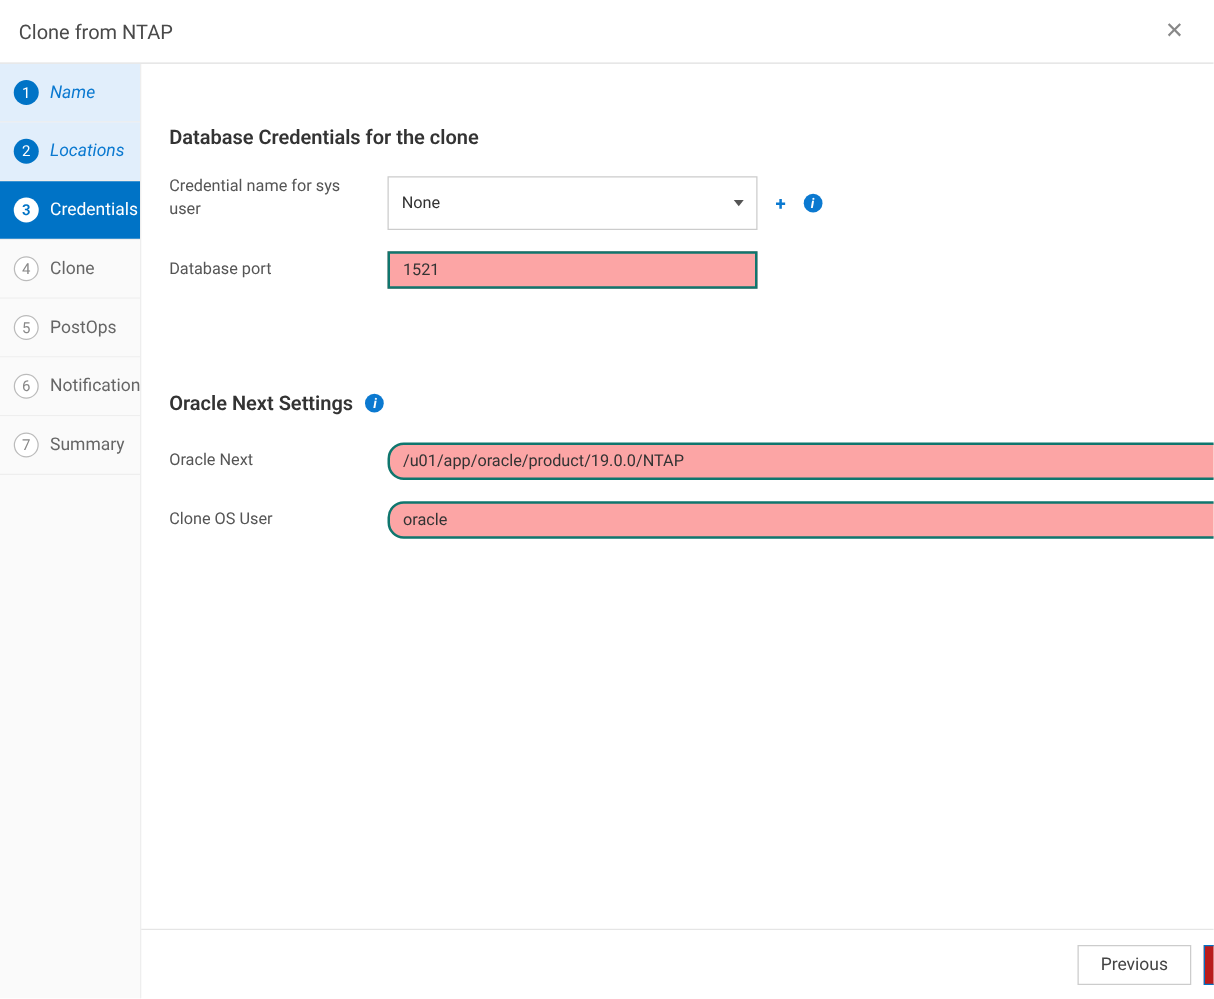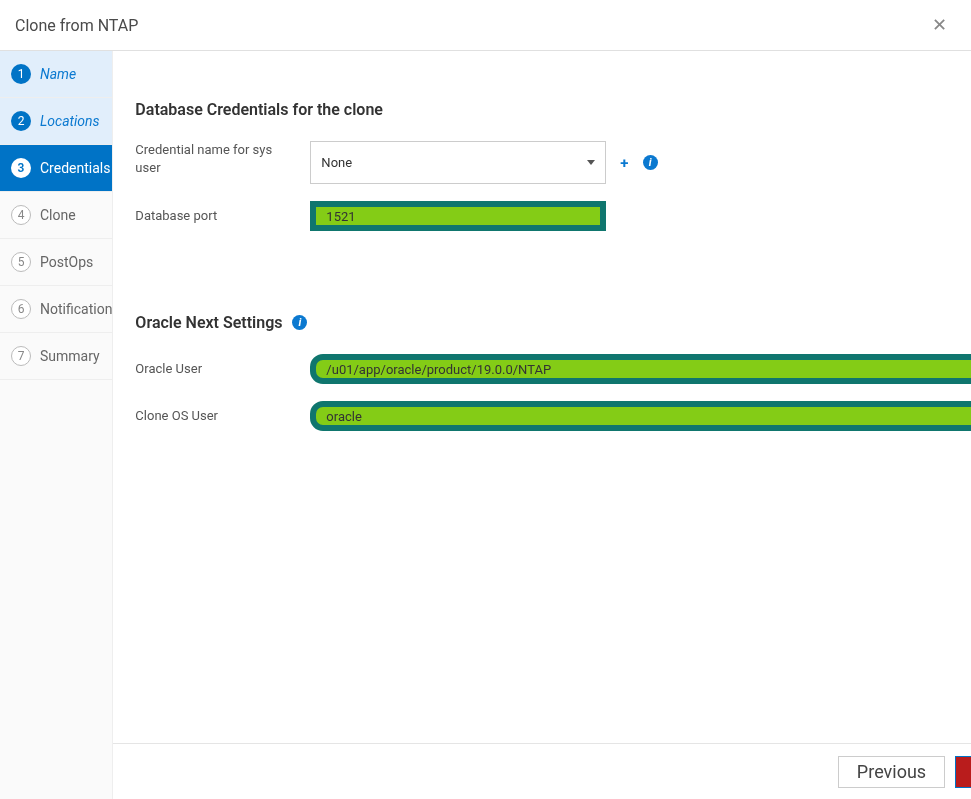--- a/index.html
+++ b/index.html
@@ -26,26 +26,26 @@
     .section-header { font-size: 16px; font-weight: 600; color: #333; margin-bottom: 22px; display: flex; align-items: center; margin-top: 27px; }
     .section-header .info-icon { margin-left: 10px; }
     .row { display: flex; align-items: center; margin-bottom: 17px; }
     .row.top-align { align-items: flex-start; }
     .label { width: 175px; font-size: 13px; color: #555; padding-right: 12px; line-height: 1.4; }
     .controls { display: flex; align-items: center; flex: 1; }
     .dropdown { width: 296px; height: 43px; border: 1px solid #ccc; display: flex; align-items: center; justify-content: space-between; padding: 0 10px; cursor: pointer; background: #fff; font-size: 13px; color: #333; }
     .caret-down { width: 0; height: 0; border-left: 4px solid transparent; border-right: 4px solid transparent; border-top: 5px solid #555; }
     .plus-icon { color: #0b79d0; font-size: 15px; font-weight: 700; margin-left: 14px; cursor: pointer; }
     .info-icon { width: 15px; height: 15px; border-radius: 50%; background: #0b79d0; color: #fff; display: inline-flex; align-items: center; justify-content: center; font-size: 11px; font-weight: 700; font-style: italic; font-family: Georgia, serif; margin-left: 14px; cursor: pointer; }
-    .text-input { height: 30px; border: 6px solid #0f766e; padding: 0 10px; font-size: 13px; color: #333; background: #84cc16; outline: none; }
+    .text-input { height: 30px; border: 2px solid #0f766e; padding: 0 10px; font-size: 13px; color: #333; background: #fca5a5; outline: none; }
     .text-input.short { width: 296px; }
     .text-input.long { width: 712px; border-radius: 13px; }
     .section-gap { height: 38px; }
     .footer { height: 56px; border-top: 1px solid #e5e5e5; display: flex; align-items: center; justify-content: flex-end; padding-right: 22px; gap: 10px; }
-    .btn { height: 32px; padding: 0 18px; font-size: 18px; border: 1px solid #ccc; background: #fff; cursor: pointer; display: flex; align-items: center; color: #444; }
+    .btn { height: 32px; padding: 0 18px; font-size: 14px; border: 1px solid #ccc; background: #fff; cursor: pointer; display: flex; align-items: center; color: #444; }
     .btn.primary { background: #b91c1c; color: #fff; border-color: #0073c6; padding: 0 22px; }
   </style>
 </head>
 <body>
 
 <div class="header">
   <div class="header-title">Clone from NTAP</div>
   <div class="close-btn">
     <span>✕</span>
   </div>
@@ -114,21 +114,21 @@
       <div class="section-gap"></div>
 
       <div class="section-header">
         <span>Oracle Next Settings</span>
         <span class="info-icon">
           <span>i</span>
         </span>
       </div>
 
       <div class="row">
-        <div class="label">Oracle User</div>
+        <div class="label">Oracle Next</div>
         <div class="controls">
           <input class="text-input long" value="/u01/app/oracle/product/19.0.0/NTAP" style="">
         </div>
       </div>
 
       <div class="row">
         <div class="label">Clone OS User</div>
         <div class="controls">
           <input class="text-input long" value="oracle" style="">
         </div>

